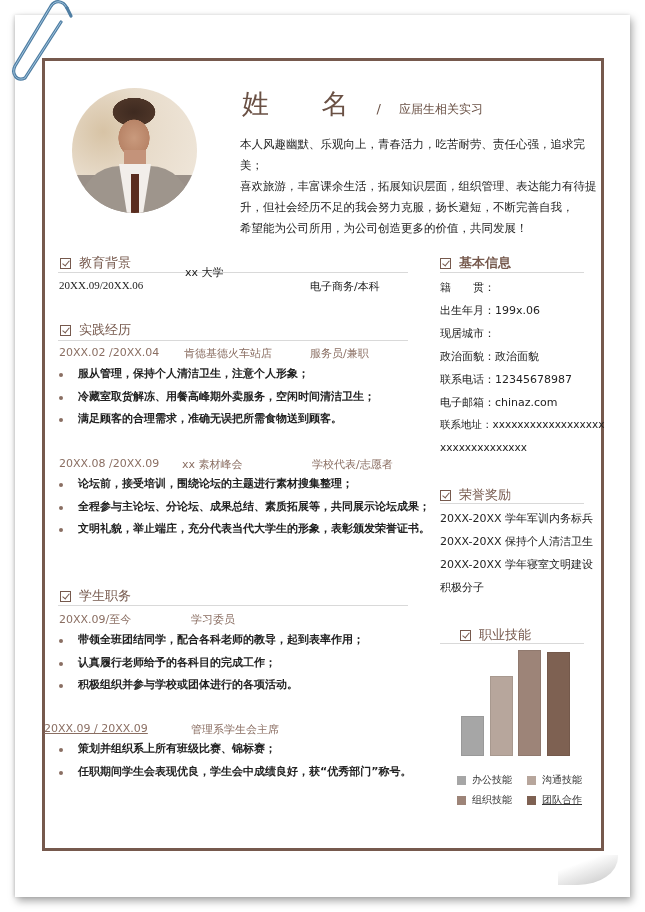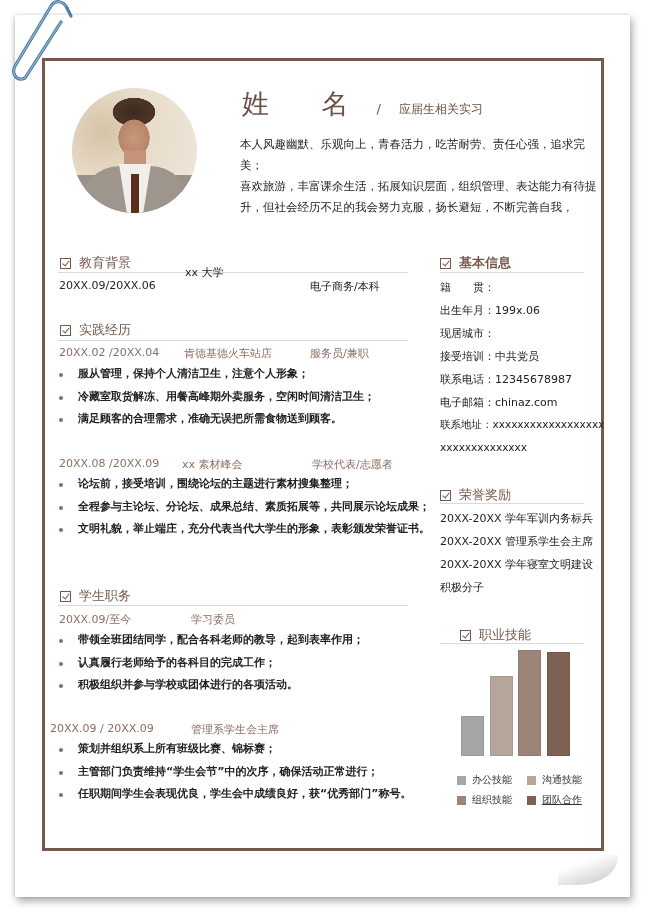--- a/index.html
+++ b/index.html
@@ -86,28 +86,29 @@
 <div class="name-row">
   <span class="name">姓 名</span>
   <span class="slash">/</span>
   <span class="subtitle">应届生相关实习</span>
 </div>
 
 <div class="intro">
   <div>本人风趣幽默、乐观向上，青春活力，吃苦耐劳、责任心强，追求完美；</div>
   <div>喜欢旅游，丰富课余生活，拓展知识层面，组织管理、表达能力有待提</div>
   <div>升，但社会经历不足的我会努力克服，扬长避短，不断完善自我，</div>
+  <div>希望能为公司所用，为公司创造更多的价值，共同发展！</div>
 </div>
 
 <div class="sec-title" style="left:60px;top:254px;">
   <span class="chk"></span>
   <span>教育背景</span>
 </div>
 <div class="sec-line" style="left:58px;top:272px;width:350px;"></div>
-<div class="row" style="left:59px;top:279px;">20XX.09/20XX.06</div>
+<div class="row" style="left:59px;top:279px;font-family:Liberation Serif, serif;">20XX.09/20XX.06</div>
 <div class="row" style="left:185px;top:265px;">xx 大学</div>
 <div class="row" style="left:310px;top:279px;">电子商务/本科</div>
 
 <div class="sec-title" style="left:60px;top:321px;">
   <span class="chk"></span>
   <span>实践经历</span>
 </div>
 <div class="sec-line" style="left:58px;top:340px;width:350px;"></div>
 
 <div class="row muted" style="left:59px;top:346px;">20XX.02 /20XX.04</div>
@@ -135,49 +136,48 @@
 <div class="sec-line" style="left:58px;top:605px;width:350px;"></div>
 
 <div class="row muted" style="left:59px;top:612px;">20XX.09/至今</div>
 <div class="row muted" style="left:191px;top:612px;">学习委员</div>
 <ul class="bullets" style="left:58px;top:629px;">
   <li>带领全班团结同学，配合各科老师的教导，起到表率作用；</li>
   <li>认真履行老师给予的各科目的完成工作；</li>
   <li>积极组织并参与学校或团体进行的各项活动。</li>
 </ul>
 
-<div class="row muted" style="left:50px;top:722px;">20XX.09 / 20XX.09</div>
+<div class="row muted" style="left:44px;top:722px;text-decoration:underline;">20XX.09 / 20XX.09</div>
 <div class="row muted" style="left:191px;top:722px;">管理系学生会主席</div>
 <ul class="bullets" style="left:58px;top:738px;">
   <li>策划并组织系上所有班级比赛、锦标赛；</li>
-  <li>主管部门负责维持“学生会节”中的次序，确保活动正常进行；</li>
   <li>任职期间学生会表现优良，学生会中成绩良好，获“优秀部门”称号。</li>
 </ul>
 
 <div class="sec-title" style="left:440px;top:254px;font-weight:bold;">
   <span class="chk"></span>
   <span>基本信息</span>
 </div>
 <div class="sec-line" style="left:440px;top:272px;width:144px;"></div>
 <div class="info" style="top:280px;">籍　　贯：</div>
 <div class="info" style="top:303px;">出生年月：199x.06</div>
 <div class="info" style="top:326px;">现居城市：</div>
-<div class="info" style="top:349px;">接受培训：中共党员</div>
+<div class="info" style="top:349px;">政治面貌：政治面貌</div>
 <div class="info" style="top:372px;">联系电话：12345678987</div>
 <div class="info" style="top:395px;">电子邮箱：chinaz.com</div>
 <div class="info" style="top:418px;font-size:10.5px;">联系地址：xxxxxxxxxxxxxxxxxx</div>
 <div class="info" style="top:441px;font-size:10.5px;">xxxxxxxxxxxxxx</div>
 
 <div class="sec-title" style="left:440px;top:486px;">
   <span class="chk"></span>
   <span>荣誉奖励</span>
 </div>
 <div class="sec-line" style="left:440px;top:503px;width:144px;"></div>
 <div class="info" style="top:511px;">20XX-20XX 学年军训内务标兵</div>
-<div class="info" style="top:534px;">20XX-20XX 管理系学生会主席</div>
+<div class="info" style="top:534px;">20XX-20XX 保持个人清洁卫生</div>
 <div class="info" style="top:557px;">20XX-20XX 学年寝室文明建设</div>
 <div class="info" style="top:580px;">积极分子</div>
 
 <div class="sec-title" style="left:440px;top:626px;padding-left:20px;">
   <span class="chk"></span>
   <span>职业技能</span>
 </div>
 <div class="sec-line" style="left:440px;top:643px;width:144px;"></div>
 
 <div id="chart">

